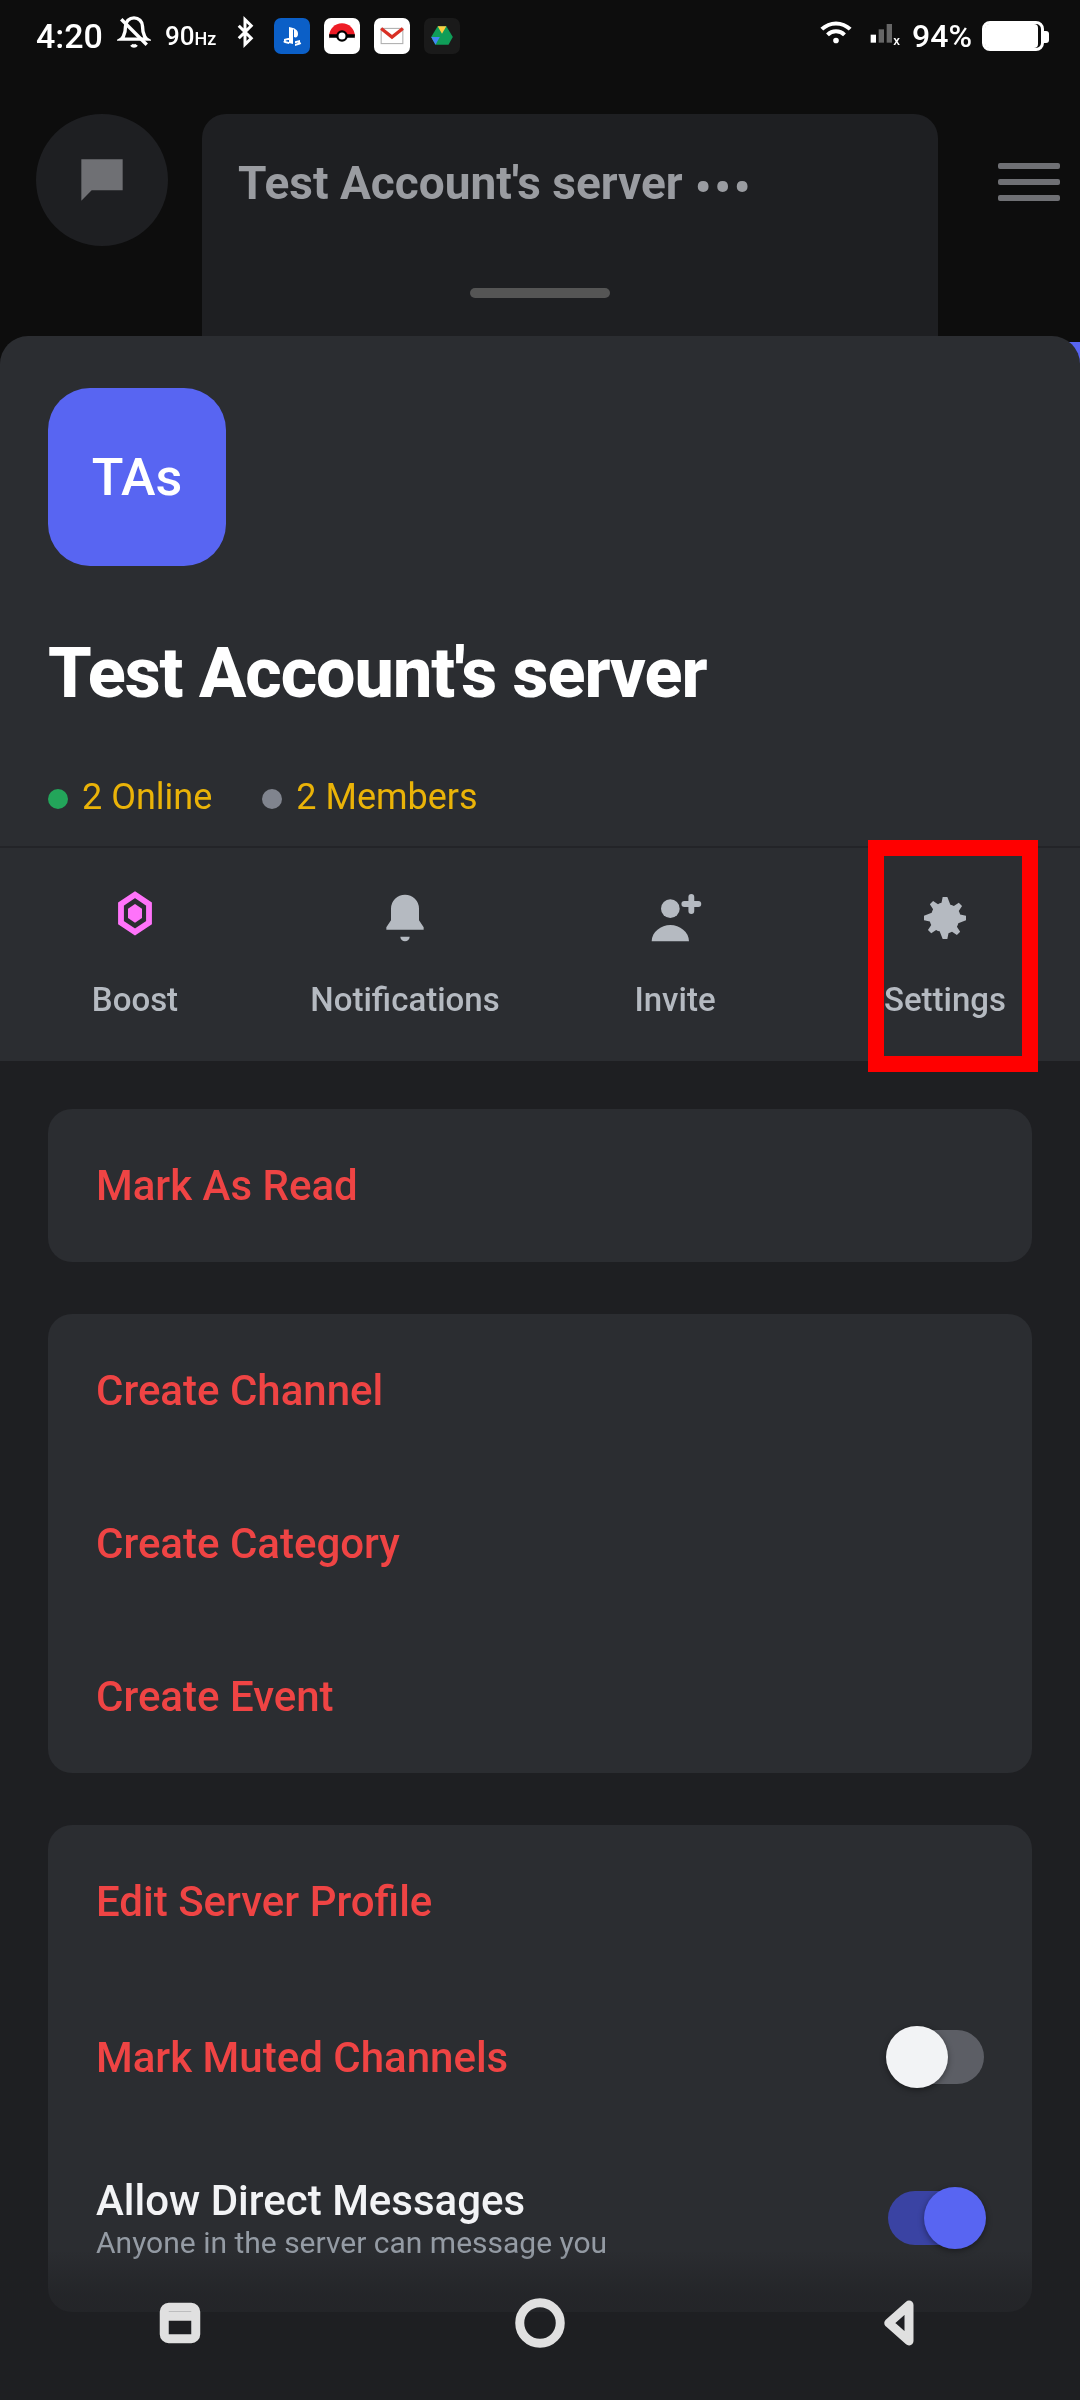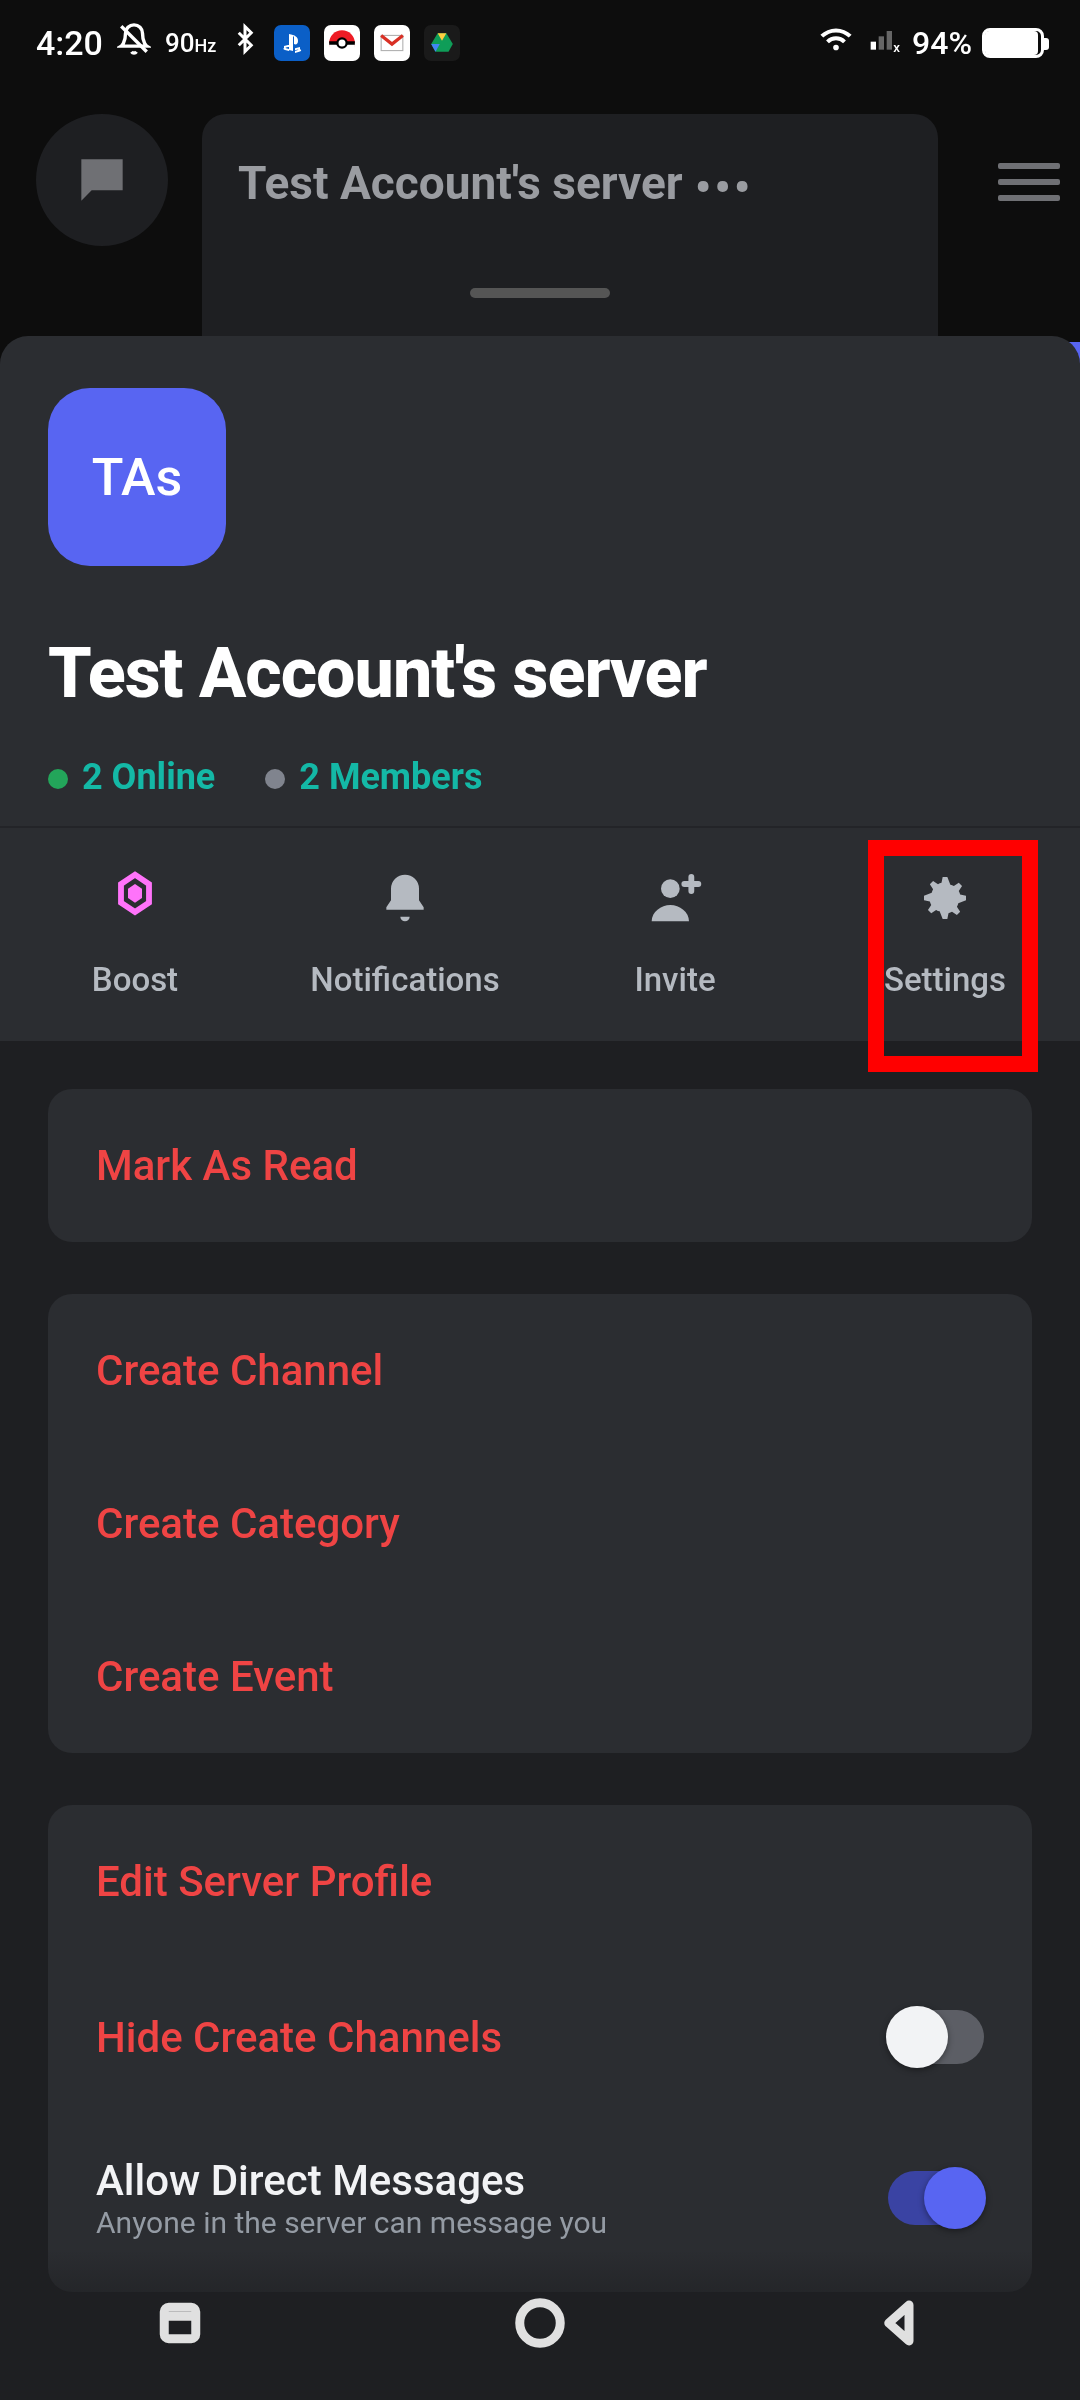--- a/index.html
+++ b/index.html
@@ -16,21 +16,20 @@
   
   .status-bar {
     height: 72px;
     display: flex;
     align-items: center;
     justify-content: space-between;
     padding: 0 36px;
     color: #fff;
     font-size: 32px;
     font-weight: 500;
-    margin-top: 7px;
   }
   .status-left { display: flex; align-items: center; gap: 14px; }
   .status-right { display: flex; align-items: center; gap: 10px; }
   .status-time { font-size: 34px; font-weight: 500; }
   .status-hz { font-size: 26px; }
   .status-hz sub { font-size: 18px; vertical-align: baseline;}
   .app-icon {
     width: 36px; height: 36px; border-radius: 7px;
     display: inline-flex; align-items: center; justify-content: center;
     font-size: 20px;
@@ -98,23 +97,23 @@
   .server-icon {
     width: 178px; height: 178px; border-radius: 42px;
     background: #5865f2; display: flex; align-items: center;
     justify-content: center; color: #fff; font-size: 52px; font-weight: 500;
   }
   .server-name {
     margin-top: 66px;
     color: #fff; font-size: 70px; font-weight: 800; letter-spacing: -1px;
   }
   .presence {
-    margin-top: 42px;
+    margin-top: 62px;
     display: flex; gap: 50px; align-items: center;
-    color: #14b8a6; font-size: 36px; font-weight: 700;
+    color: #eab308; font-size: 36px; font-weight: 400;
   }
   .dot { width: 20px; height: 20px; border-radius: 50%; display: inline-block; margin-right: 14px; vertical-align: middle;}
   .dot-green { background: #23a55a; }
   .dot-gray { background: #80848e; }
 
   
   .action-row {
     display: flex;
     border-top: 2px solid #232428;
     background: #2b2d31;
@@ -326,21 +325,21 @@
       <div class="menu-item">Mark As Read</div>
     </div>
     <div class="menu-group">
       <div class="menu-item">Create Channel</div>
       <div class="menu-item">Create Category</div>
       <div class="menu-item">Create Event</div>
     </div>
     <div class="menu-group last-group-fade">
       <div class="menu-item">Edit Server Profile</div>
       <div class="menu-item">
-        <span>Hide Create Channels</span>
+        <span>Mark Muted Channels</span>
         <span class="toggle">
             <span class="toggle-knob"></span>
           </span>
       </div>
       <div class="allow-block">
         <span>
           <div>Allow Direct Messages</div>
           <div class="allow-sub">Anyone in the server can message you</div>
         </span>
         <span class="toggle on">

